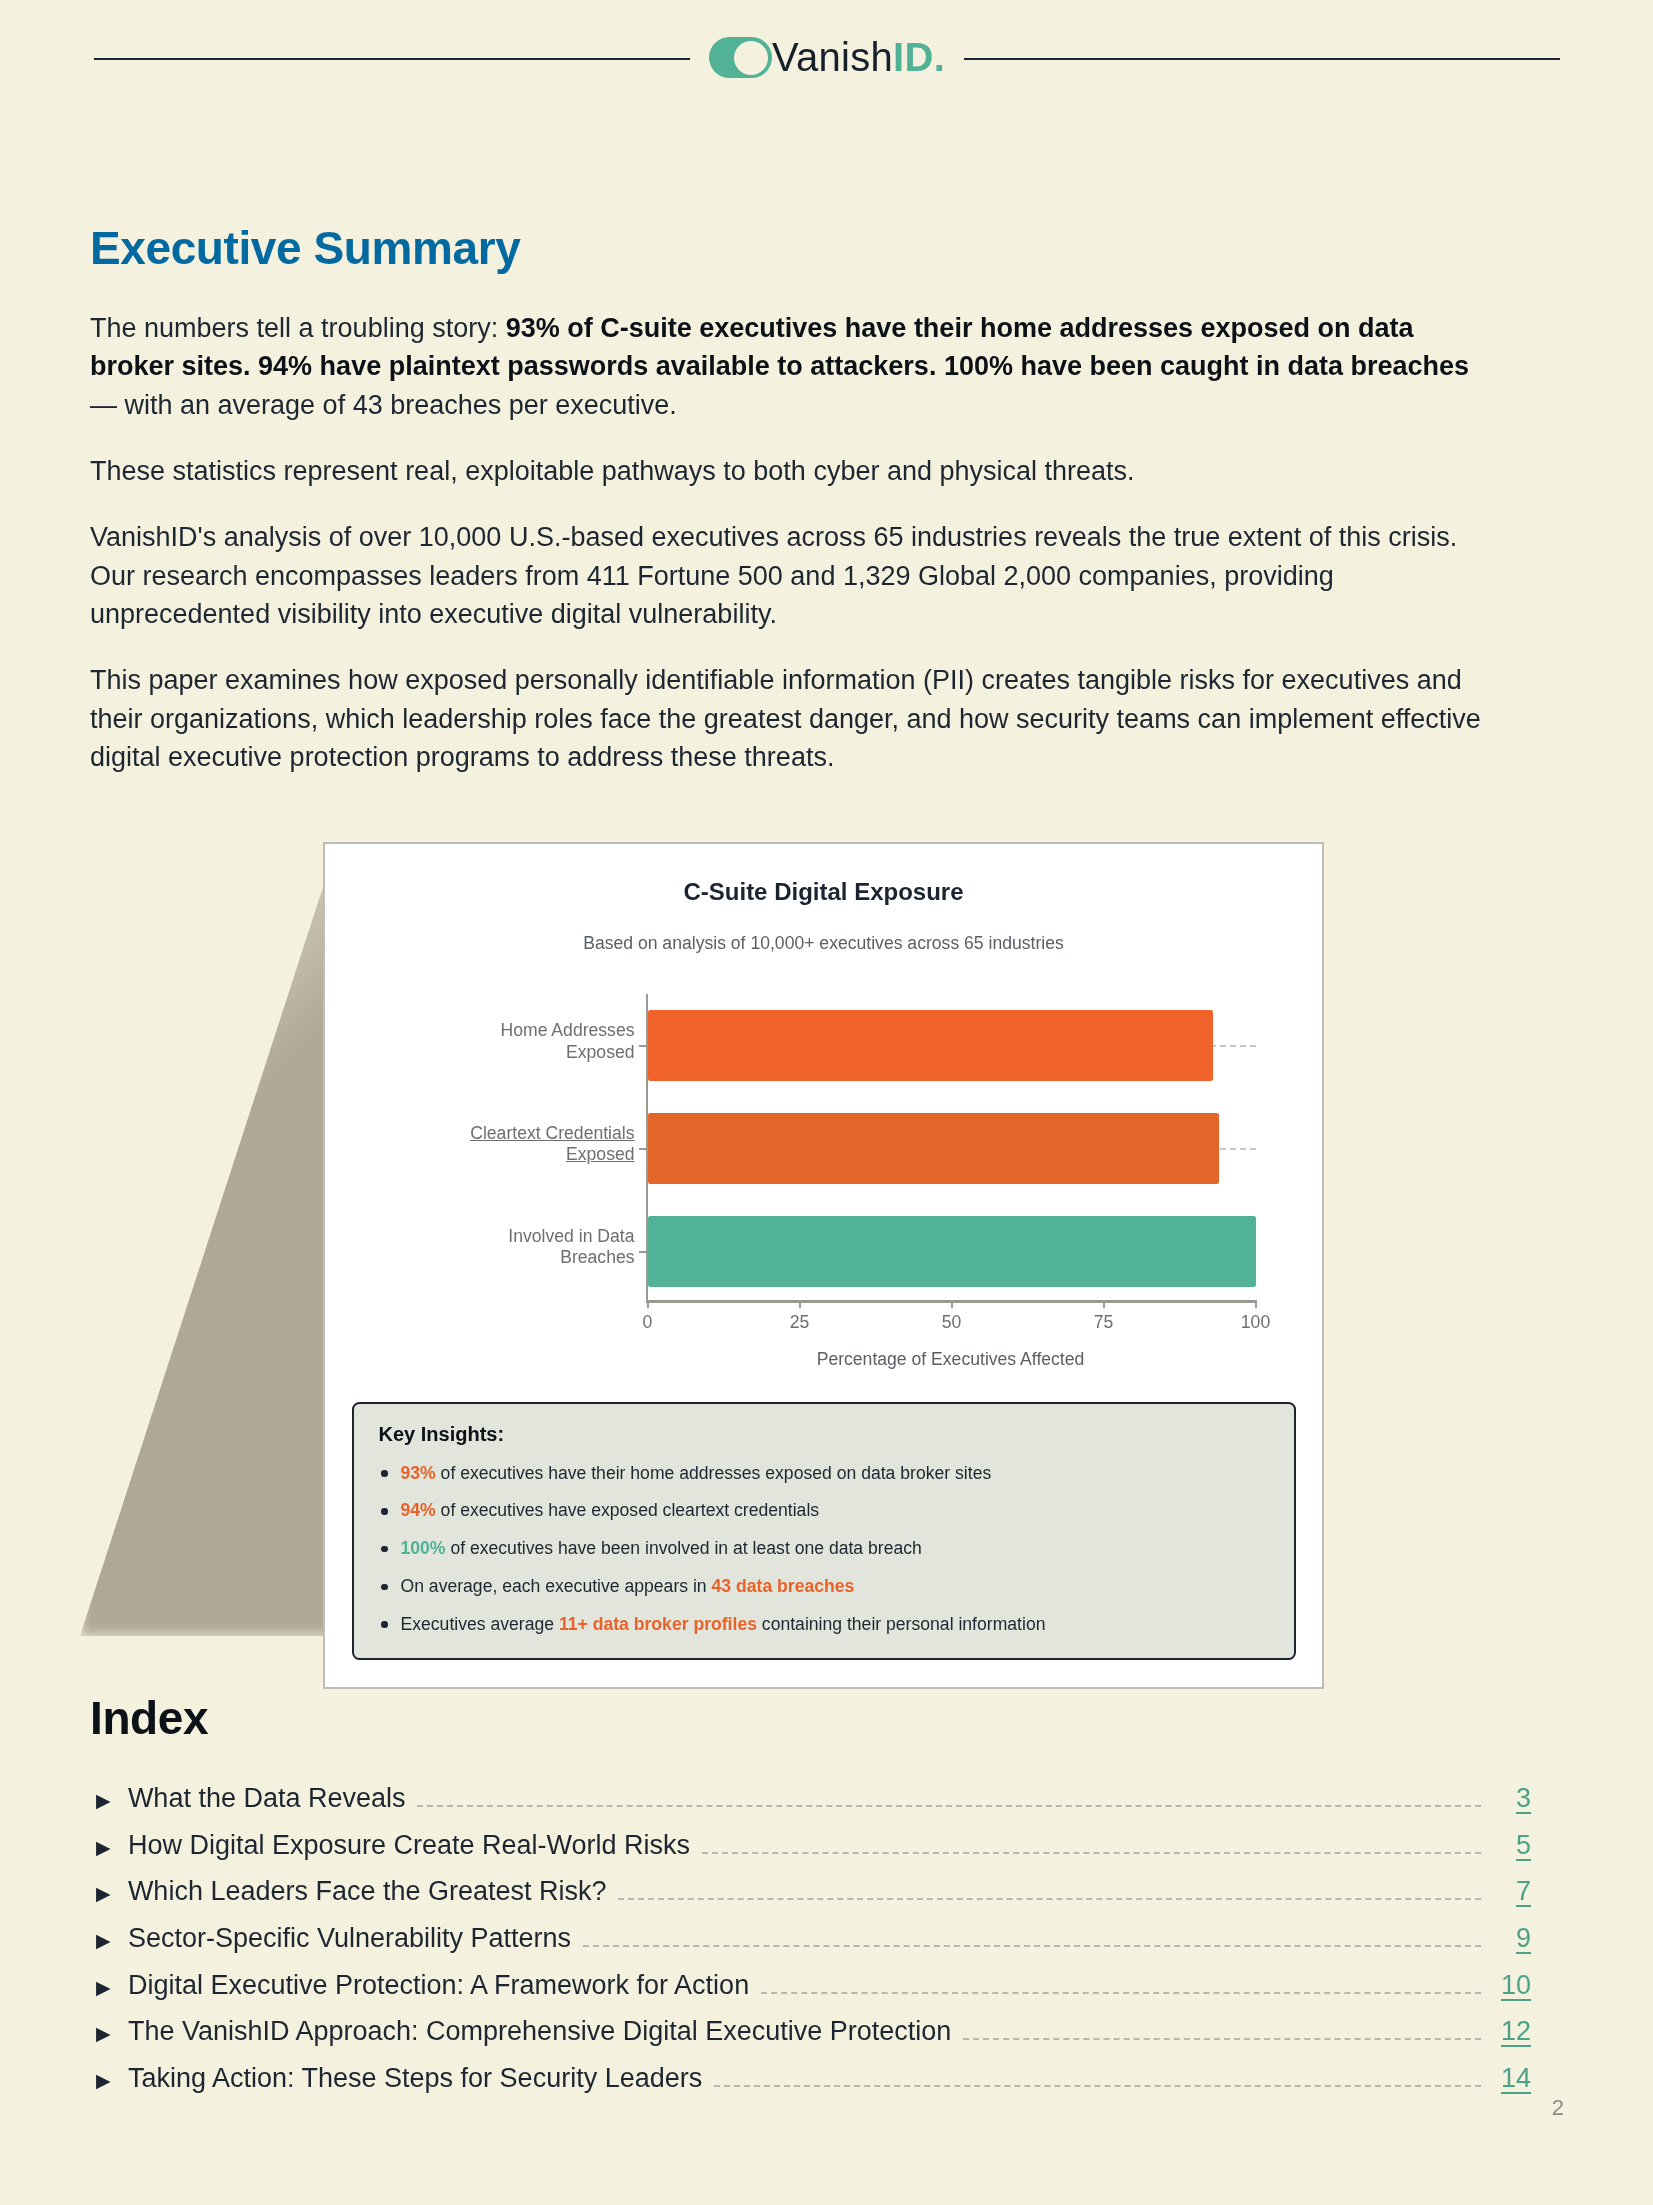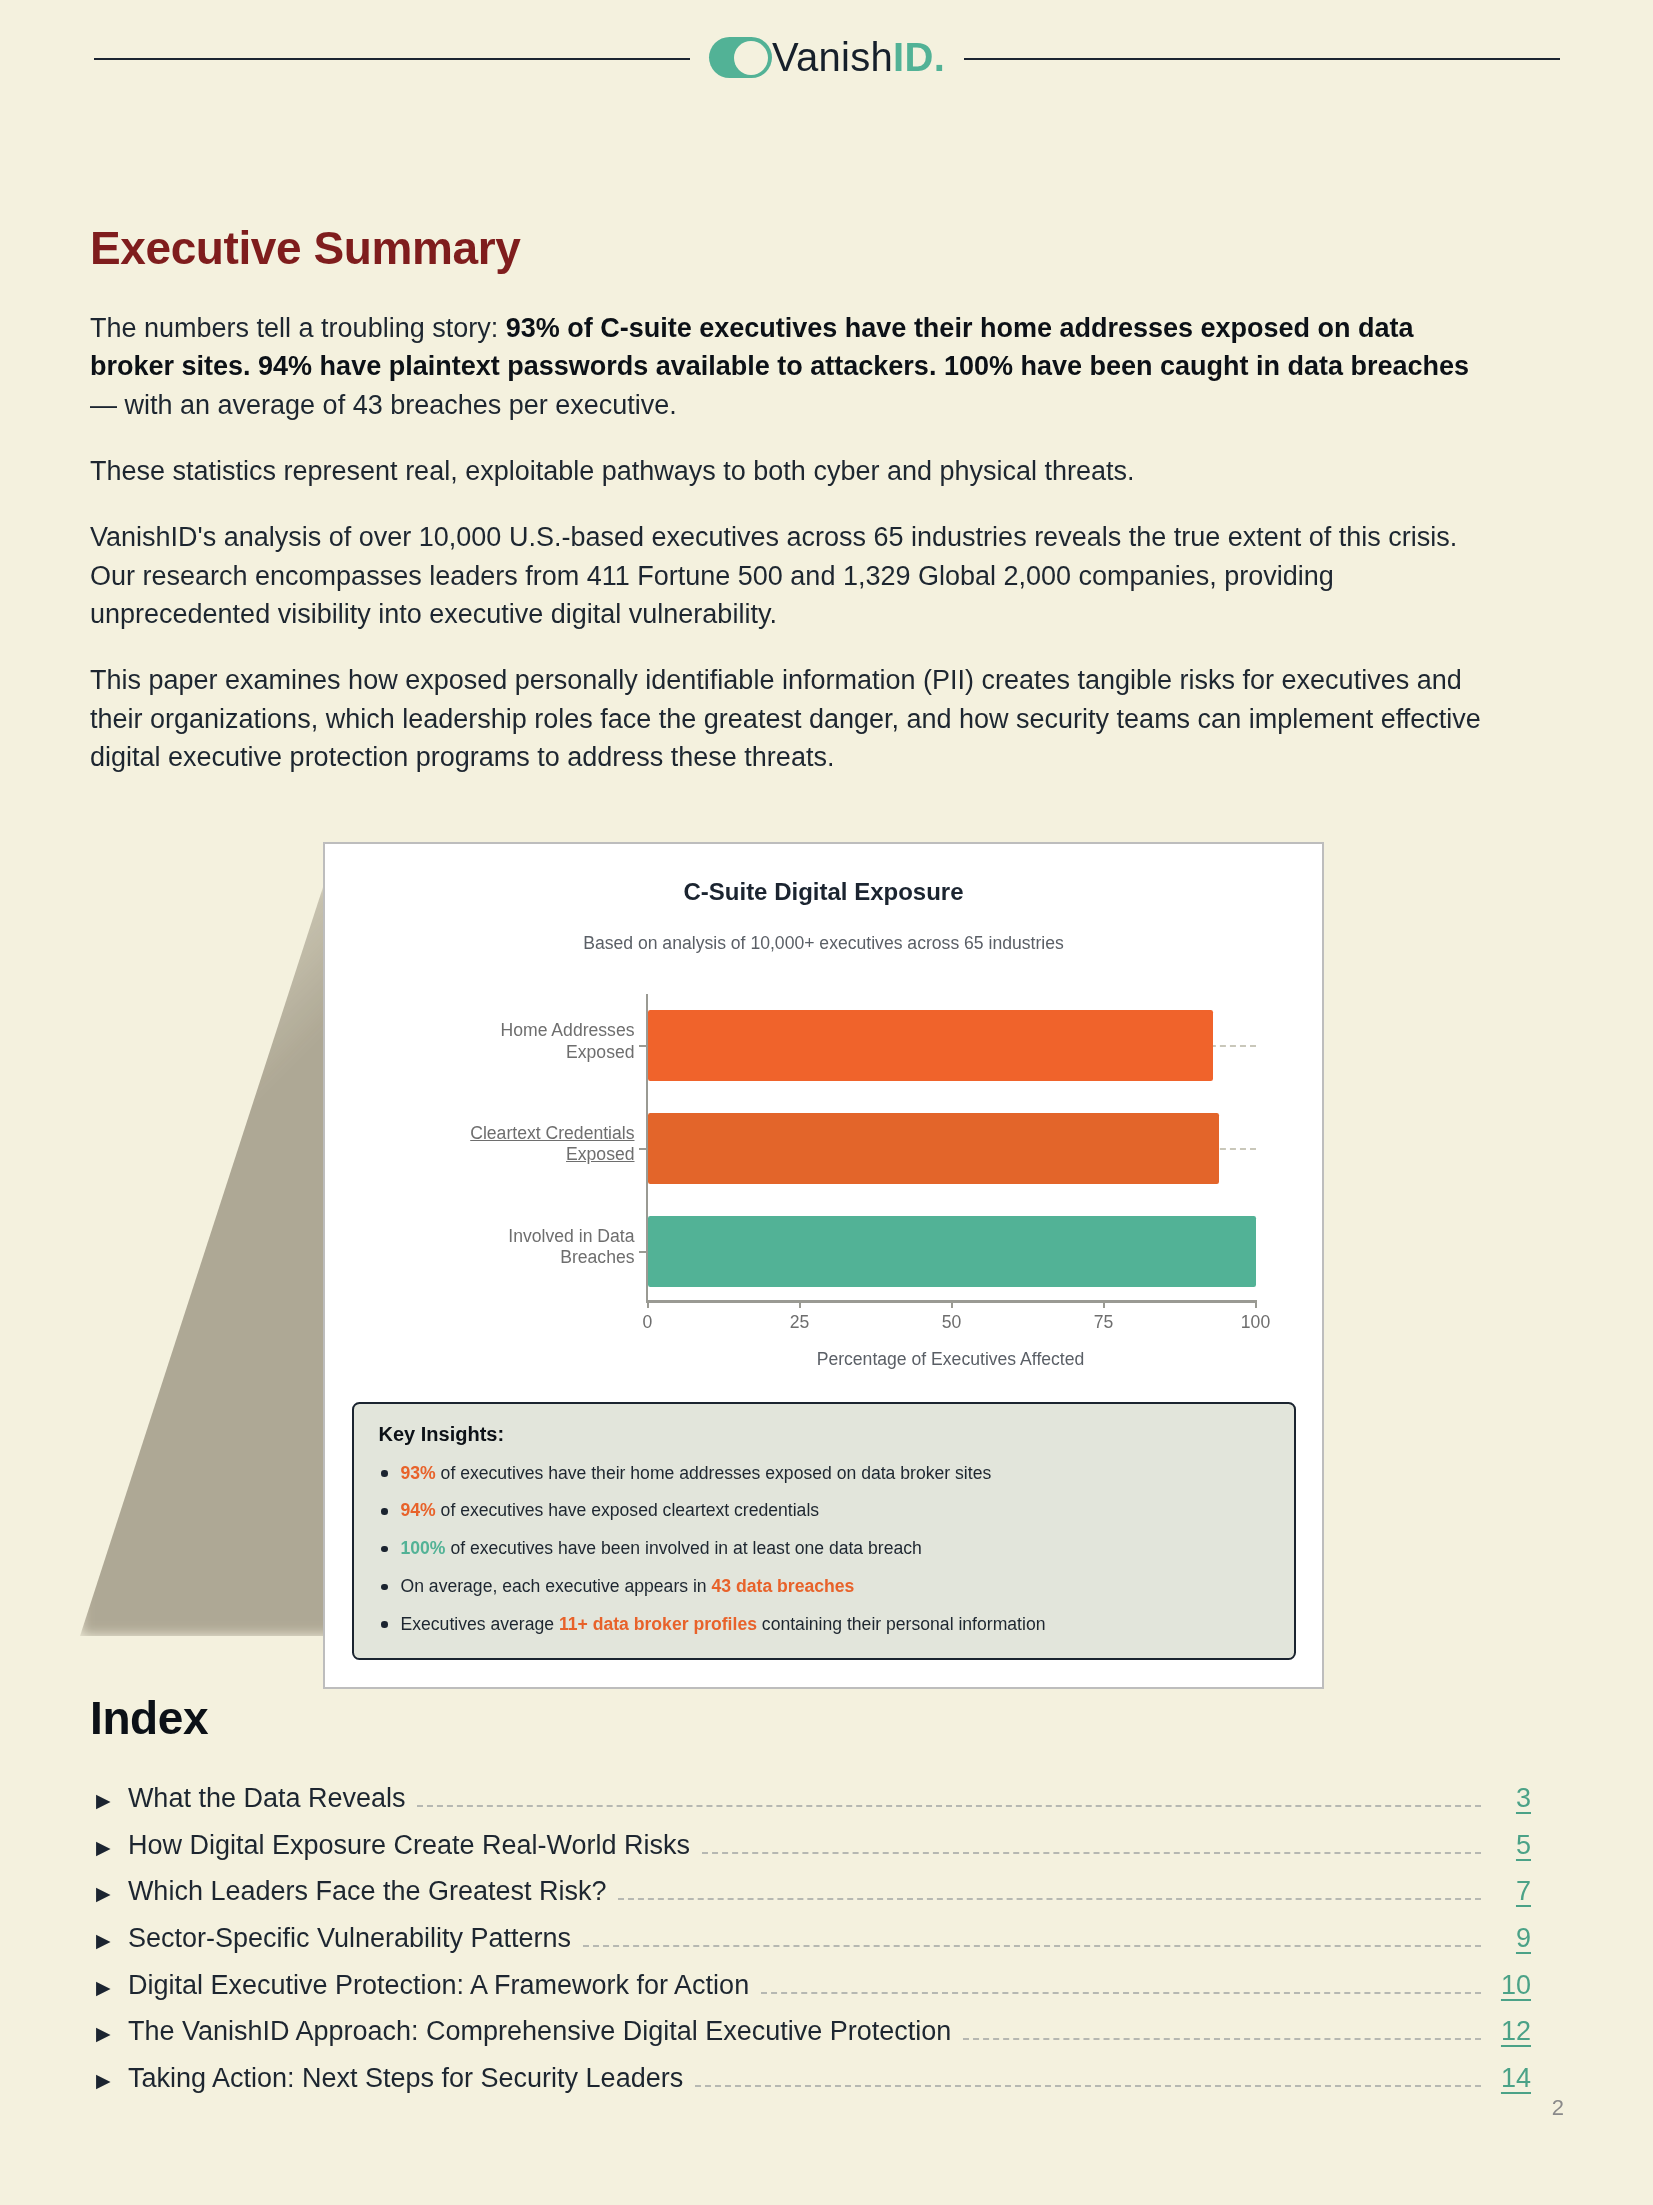--- a/index.html
+++ b/index.html
@@ -77,21 +77,21 @@
     left: 90px;
     top: 221px;
     width: 1411px;
   }
 
   h1.section-title {
     font-size: 46px;
     font-weight: 700;
     letter-spacing: -0.4px;
     margin: 0 0 34px 0;
-    color: #7f1d1d;
+    color: #0369a1;
   }
 
   p.body {
     font-size: 27px;
     line-height: 1.42;
     margin: 0 0 28px 0;
     color: #1D2630;
     font-weight: 400;
   }
   p.body:last-child { margin-bottom: 0; }
@@ -427,21 +427,21 @@
         <span class="toc-page">10</span>
       </div>
       <div class="toc-row">
         <span class="toc-arrow">▶</span>
         <span class="toc-label">The VanishID Approach: Comprehensive Digital Executive Protection</span>
         <span class="toc-leader"></span>
         <span class="toc-page">12</span>
       </div>
       <div class="toc-row">
         <span class="toc-arrow">▶</span>
-        <span class="toc-label">Taking Action: Next Steps for Security Leaders</span>
+        <span class="toc-label">Taking Action: These Steps for Security Leaders</span>
         <span class="toc-leader"></span>
         <span class="toc-page">14</span>
       </div>
     </div>
 </div>
 
 <div class="footer-page">2</div>
 
 
 </body></html>

